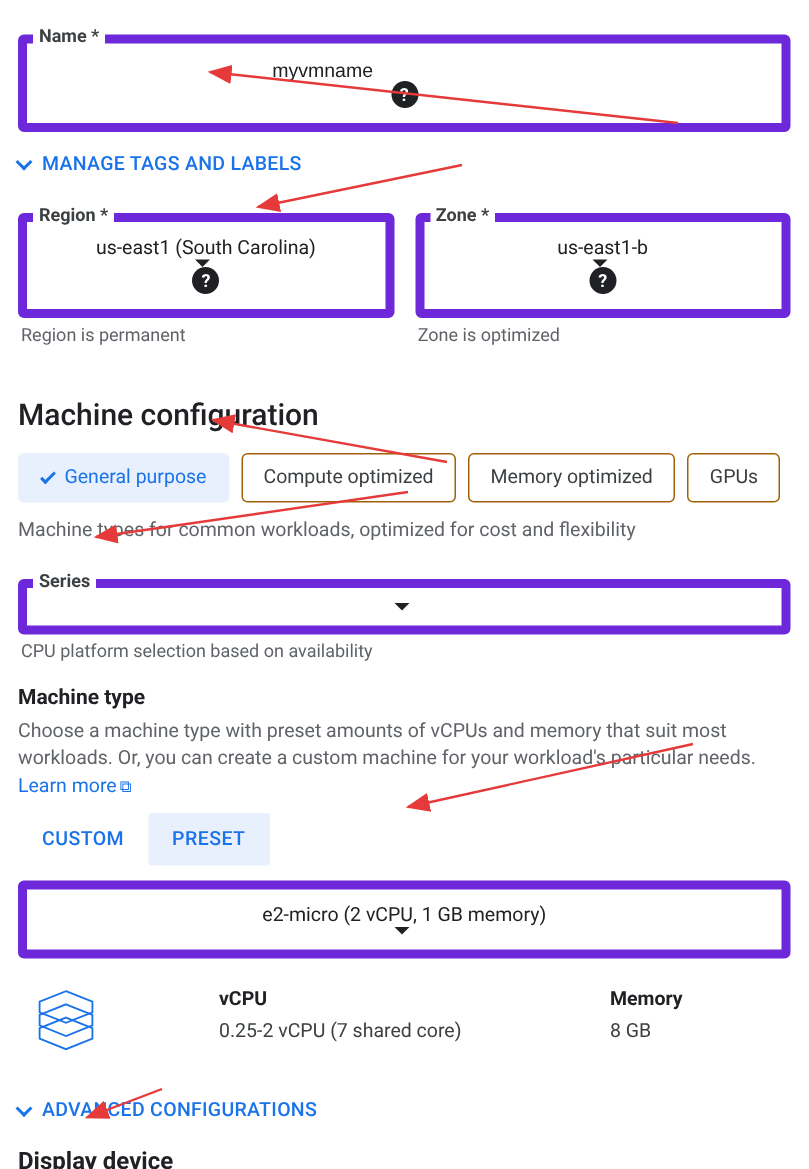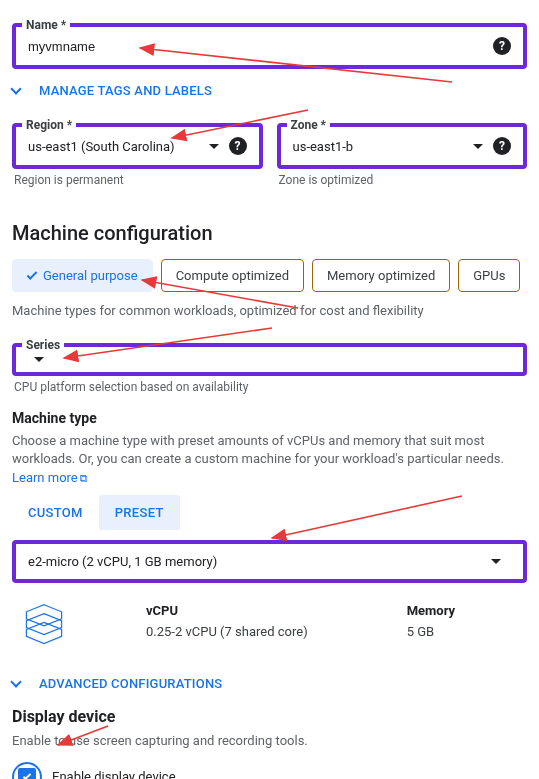--- a/index.html
+++ b/index.html
@@ -18,26 +18,27 @@
     color: #3c4043;
     background: #fff;
     position: relative;
     top: 9px;
     left: 10px;
     padding: 0 4px;
     display: inline-block;
     z-index: 2;
   }
   .field-box {
-    border: 4px solid #6d28d9;
+    border: 6px solid #6d28d9;
     border-radius: 4px;
     display: flex;
     align-items: center;
     padding: 10px 12px;
     position: relative;
+    flex-direction: column;
   }
   .field-value {
     flex: 1;
     font-size: 13px;
     color: #202124;
     border: none;
     outline: none;
     background: transparent;
   }
   .help-icon {
@@ -54,21 +55,21 @@
   .caret-down {
     width: 0; height: 0;
     border-left: 5px solid transparent;
     border-right: 5px solid transparent;
     border-top: 5px solid #202124;
     margin: 0 10px 0 6px;
   }
   .expander-row {
     display: flex;
     align-items: center;
-    gap: 19px;
+    gap: 8px;
     color: #1a73e8;
     font-weight: 500;
     font-size: 13px;
     margin: 14px 0 10px;
     cursor: pointer;
     letter-spacing: 0.2px;
   }
   .chev-down {
     width: 8px; height: 8px;
     border-right: 2px solid #1a73e8;
@@ -294,21 +295,21 @@
         <polygon points="25,22 45,30 45,38 25,46 5,38 5,30"></polygon>
       </g>
     </svg>
   </div>
   <div class="spec-col" style="flex:2;padding-left:60px;">
     <div class="spec-head">vCPU</div>
     <div class="spec-val">0.25-2 vCPU (7 shared core)</div>
   </div>
   <div class="spec-col">
     <div class="spec-head">Memory</div>
-    <div class="spec-val">5 GB</div>
+    <div class="spec-val">8 GB</div>
   </div>
 </div>
 
 <div class="expander-row">
   <span class="chev-down"></span>
   <span>ADVANCED CONFIGURATIONS</span>
 </div>
 
 <div class="h-sub" style="font-size:16px;">Display device</div>
 <div class="desc">Enable to use screen capturing and recording tools.</div>

